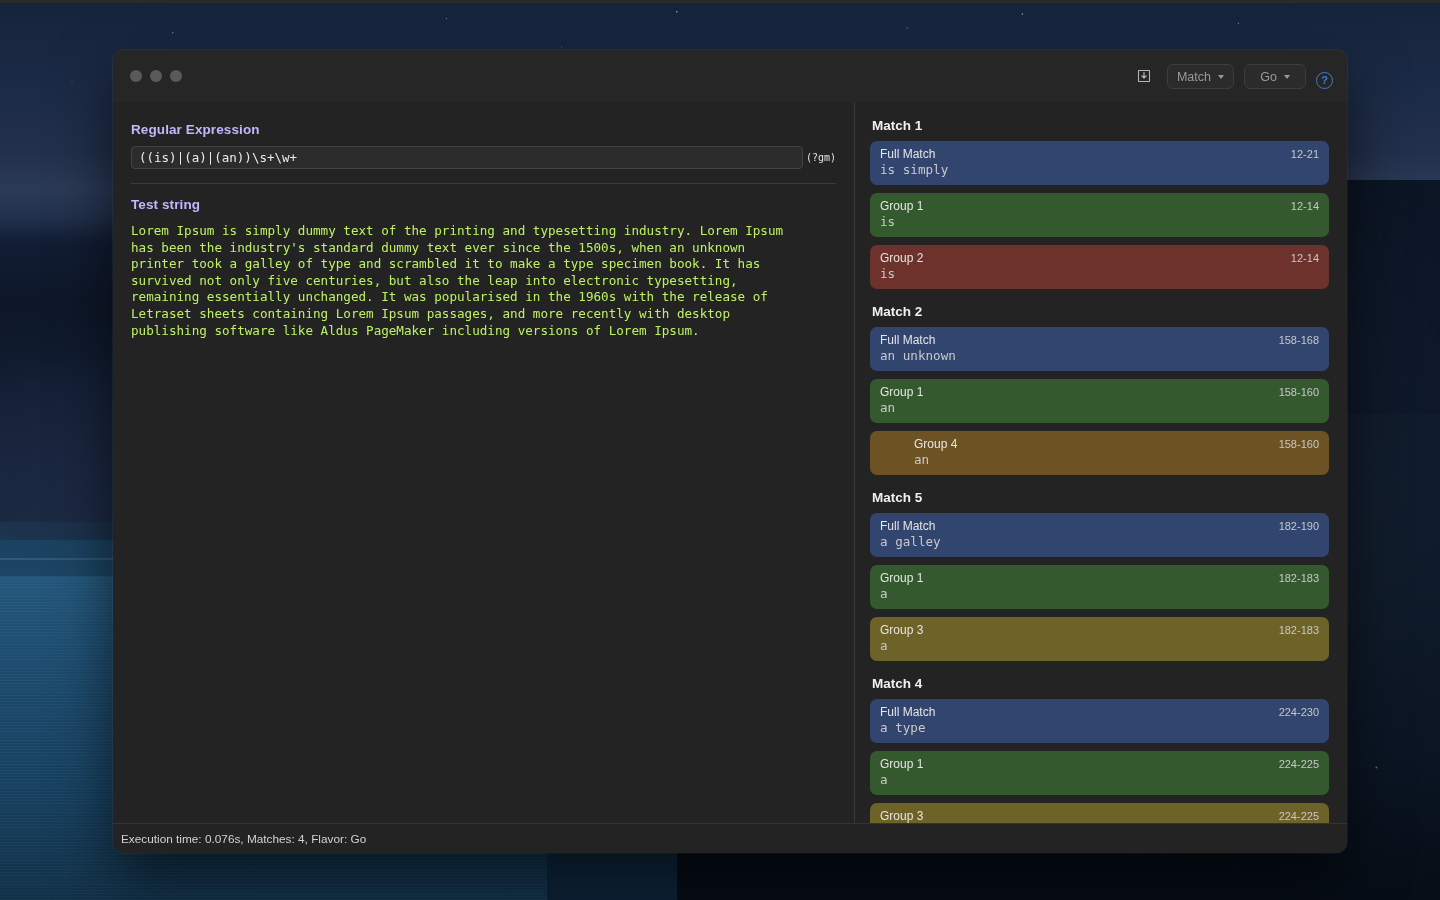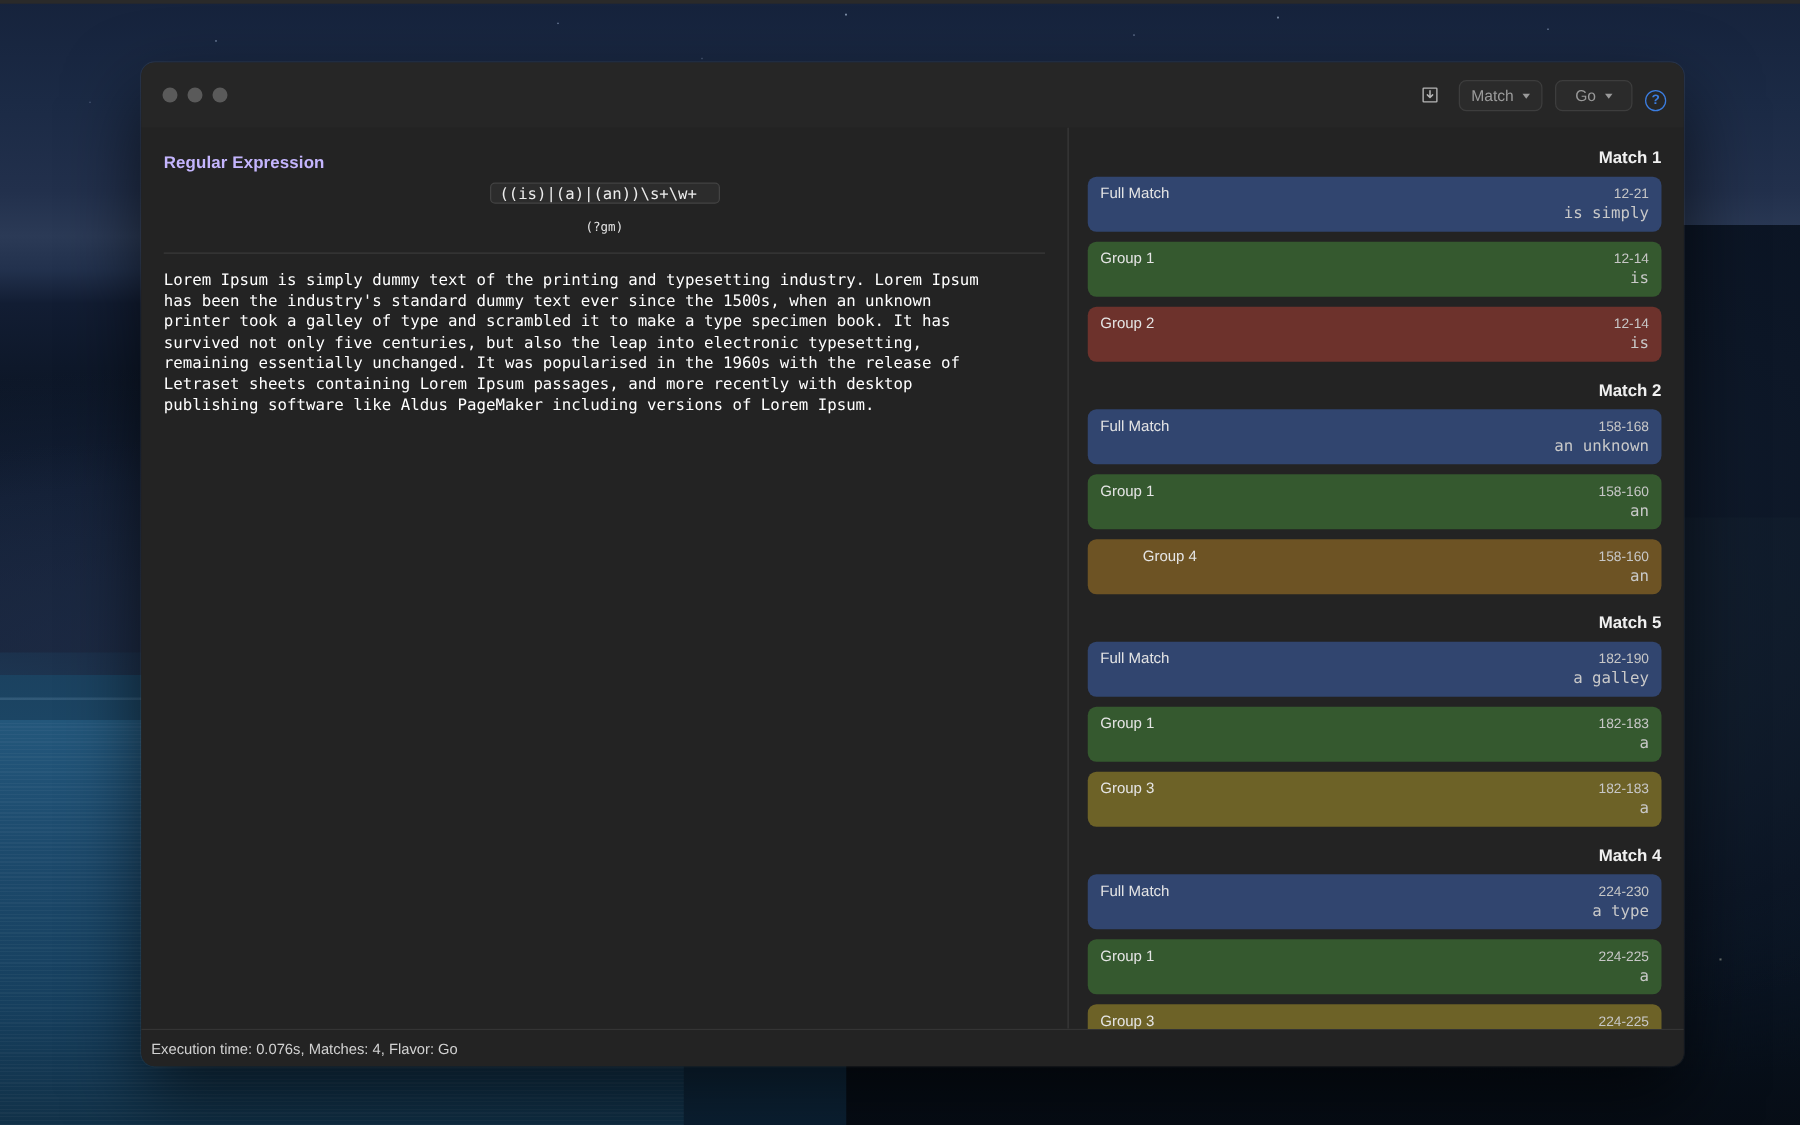--- a/index.html
+++ b/index.html
@@ -232,22 +232,21 @@
   .field-label {
     font-size: 13.5px;
     font-weight: bold;
     color: #c4b5fd;
     margin-bottom: 9px;
     letter-spacing: .1px;
   }
   .regex-row {
     display: flex;
     align-items: center;
-    gap: 14px;
-    flex-direction: column;
+    gap: 3px;
   }
   .regex-input {
     flex: 1;
     height: 23px;
     background: #2c2c2c;
     border: 1px solid #434343;
     border-radius: 4px;
     color: #ececec;
     font-family: "DejaVu Sans Mono", monospace;
     font-size: 12.5px;
@@ -261,36 +260,35 @@
     font-size: 10px;
     white-space: nowrap;
   }
   .hr {
     height: 1px;
     background: #3a3a3a;
     margin: 14px 0 13px 0;
   }
   .test-string {
     margin-top: 11px;
-    color: #ffffff;
+    color: #bef264;
     font-family: "DejaVu Sans Mono", monospace;
     font-size: 12.6px;
     line-height: 16.6px;
     white-space: pre-wrap;
     word-break: normal;
     outline: none;
     width: 700px;
   }
 
   
   .right-pane {
     flex: 1;
     padding: 16px 18px 16px 15px;
     overflow-y: auto;
-    text-align: right;
   }
   .match-group { margin-bottom: 15px; }
   .match-title {
     font-size: 13.5px;
     font-weight: bold;
     color: #f0f0f0;
     margin: 0 0 8px 2px;
   }
   .card {
     border-radius: 7px;
@@ -390,20 +388,21 @@
     <div class="left-pane">
       <div class="field-label">Regular Expression</div>
 
       <div class="regex-row">
         <input class="regex-input" type="text" value="((is)|(a)|(an))\s+\w+" style="">
         <span class="flags">(?gm)</span>
       </div>
 
       <div class="hr"></div>
 
+      <div class="field-label">Test string</div>
 
       <div class="test-string" contenteditable="true" style="">Lorem Ipsum is simply dummy text of the printing and typesetting industry. Lorem Ipsum
 has been the industry's standard dummy text ever since the 1500s, when an unknown
 printer took a galley of type and scrambled it to make a type specimen book. It has
 survived not only five centuries, but also the leap into electronic typesetting,
 remaining essentially unchanged. It was popularised in the 1960s with the release of
 Letraset sheets containing Lorem Ipsum passages, and more recently with desktop
 publishing software like Aldus PageMaker including versions of Lorem Ipsum.</div>
     </div>
 

